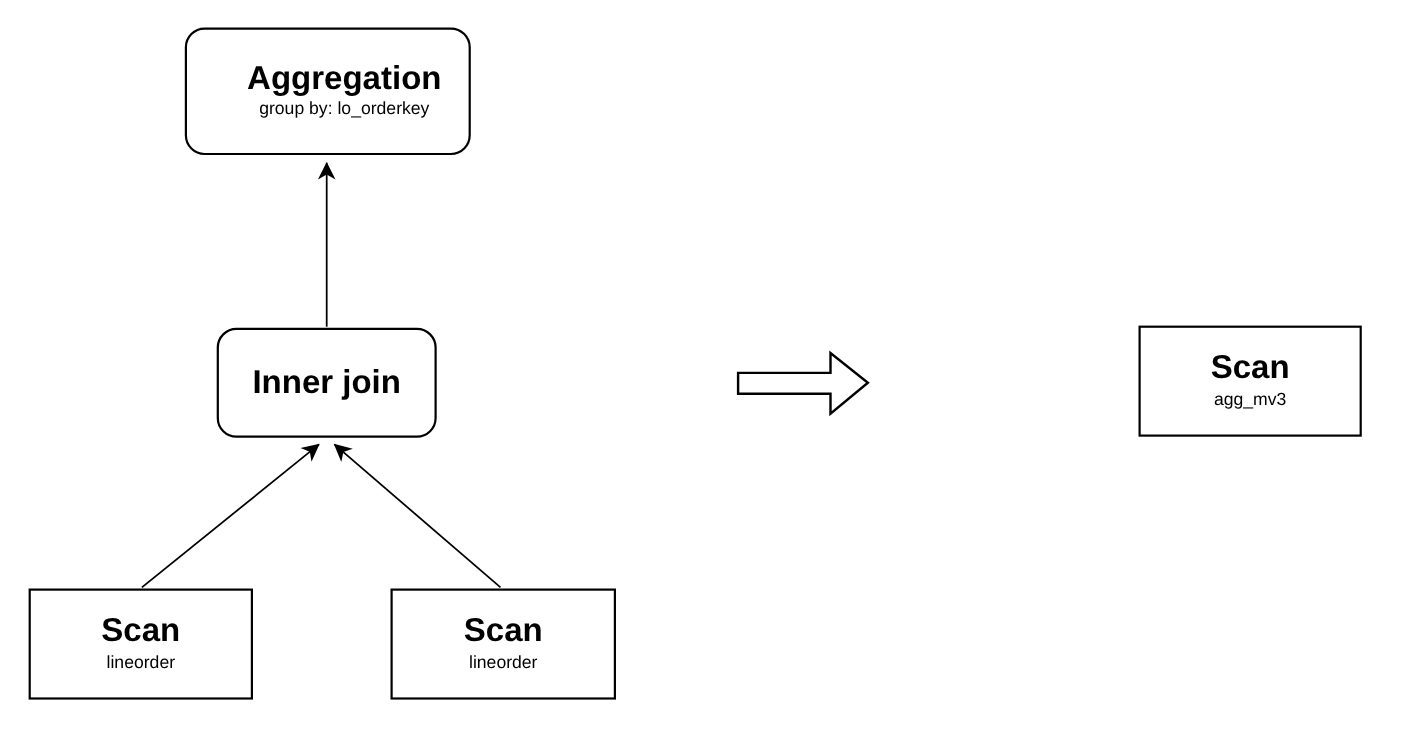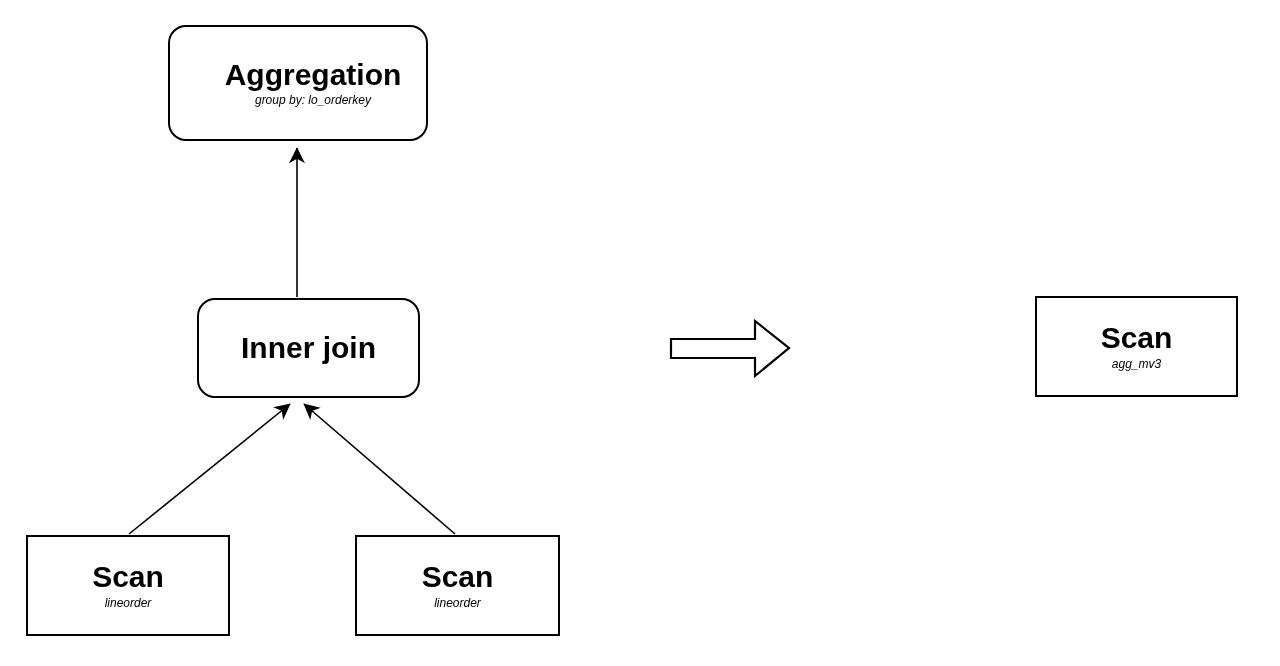--- a/index.html
+++ b/index.html
@@ -37,28 +37,27 @@
     color: #000000;
   }
   .node.rounded { border-radius: 18px; }
   .node .title {
     font-weight: bold;
     font-size: 30px;
     line-height: 1.15;
     white-space: nowrap;
   }
   .node .subtitle {
-    font-size: 12px;
+    font-size: 16px;
     line-height: 1.35;
     white-space: nowrap;
-    font-style: italic;
   }
   
   #node-aggregation   { left: 168px; top: 25px;  width: 260px; height: 116px; padding-left: 30px; }
-  #node-inner-join    { left: 197px; top: 298px; width: 223px; height: 100px; }
+  #node-inner-join    { left: 197px; top: 298px; width: 200px; height: 100px; }
   #node-scan-lineorder{ left: 26px;  top: 535px; width: 204px; height: 101px; }
   #node-scan-customer { left: 355px; top: 535px; width: 205px; height: 101px; }
   #node-scan-agg-mv3  { left: 1035px;top: 296px; width: 203px; height: 101px; }
 </style>
 </head>
 <body>
 
 <div class="canvas">
 
   <svg class="edges" viewBox="0 0 1280 666" xmlns="http://www.w3.org/2000/svg">

